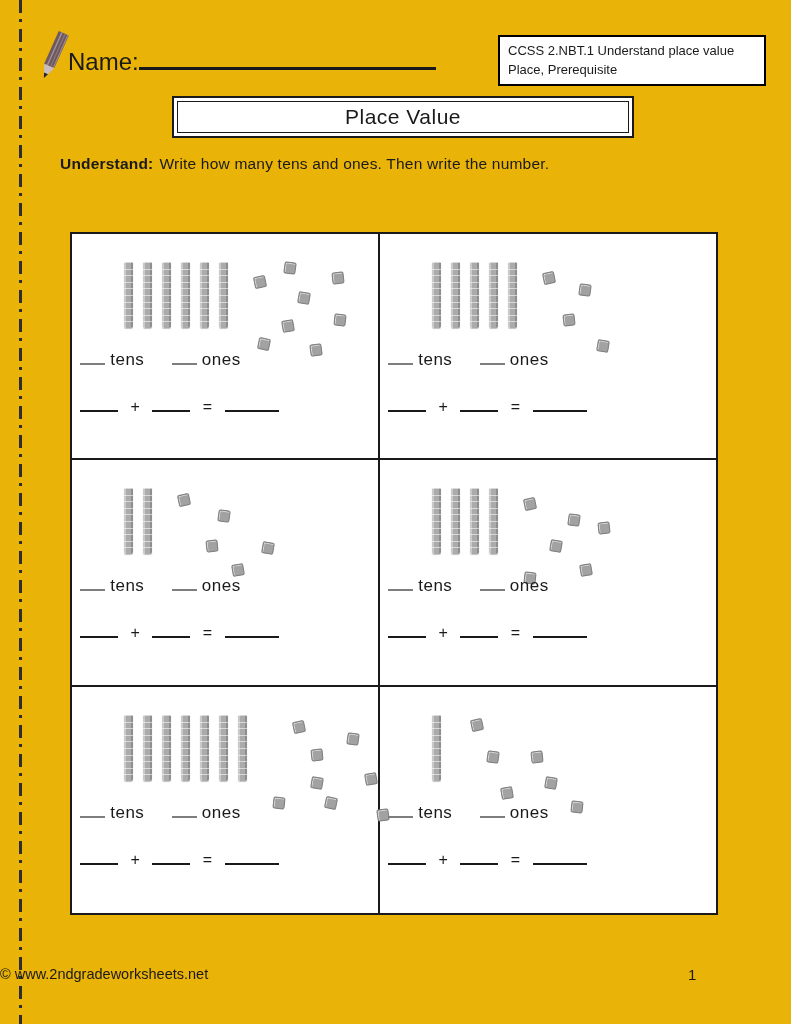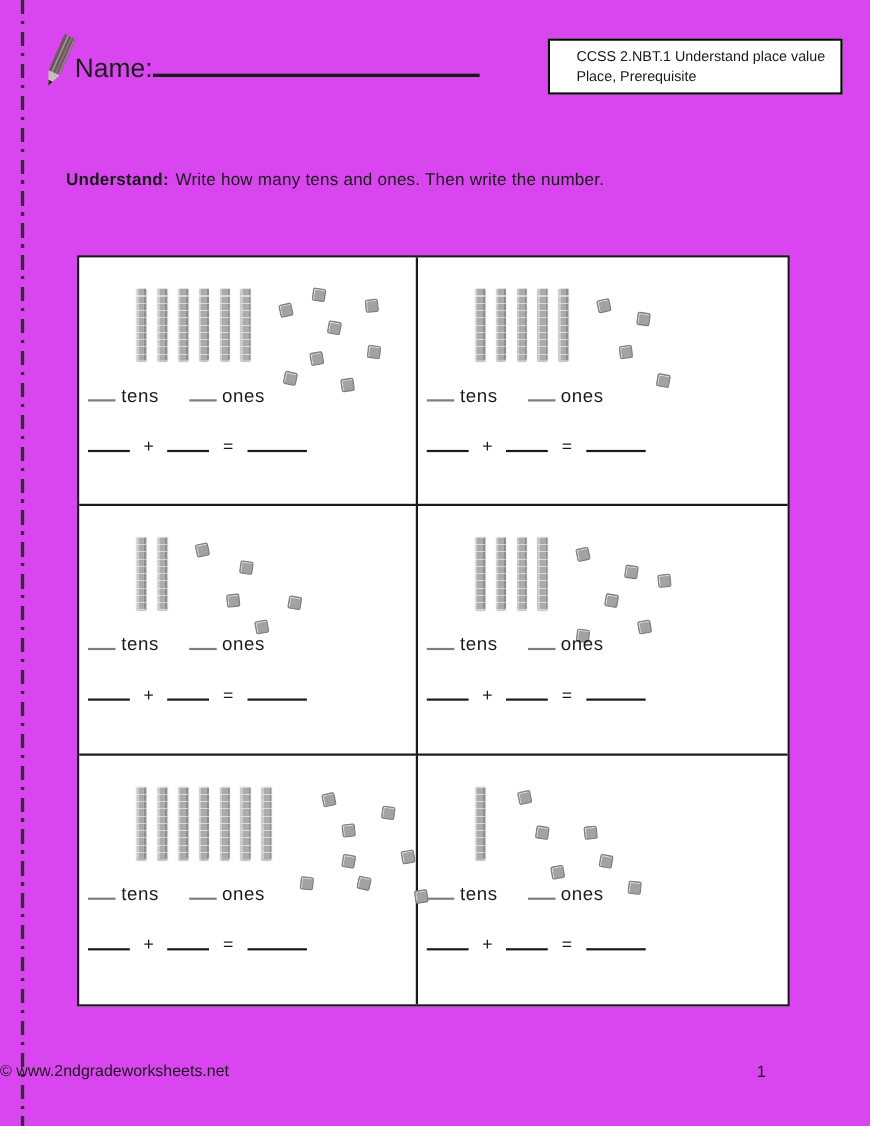--- a/index.html
+++ b/index.html
@@ -1,34 +1,34 @@
 <!DOCTYPE html>
 <html><head>
 <meta charset="utf-8">
 <style>
   * { margin:0; padding:0; box-sizing:border-box; }
   body { background:#fff; }
   .page {
-    position:relative; width:791px; height:1024px; background:#d946ef;
+    position:relative; width:791px; height:1024px; background:#eab308;
     font-family:"Liberation Sans", sans-serif; color:#1a1a1a; overflow:hidden;
   }
   .edge-line {
     position:absolute; left:19px; top:0; width:3px; height:1024px;
     background:repeating-linear-gradient(180deg,
       #2e2e2e 0px, #2e2e2e 13px,
       transparent 13px, transparent 19px,
       #2e2e2e 19px, #2e2e2e 22px,
       transparent 22px, transparent 29px);
   }
   .pencil { position:absolute; left:38px; top:28px; }
   .name-row { position:absolute; left:68px; top:46px; font-size:24px; }
   .name-blank { display:inline-block; width:297px; border-bottom:3px solid #1a1a1a; height:24px; vertical-align:baseline; }
   .ccss-box {
     position:absolute; left:498px; top:35px; width:268px; min-height:49px;
-    border:2px solid #000; padding:5px 8px 4px 24px; font-size:13px; line-height:1.45;
+    border:2px solid #000; padding:5px 8px 4px 8px; font-size:13px; line-height:1.45;
     background:#fff;
   }
   .title-box-outer {
     position:absolute; left:172px; top:96px; width:462px; height:42px;
     border:2px solid #1a1a1a; padding:3px; background:#fff;
   }
   .title-box-inner {
     width:100%; height:100%; border:1.5px solid #1a1a1a;
     display:flex; align-items:center; justify-content:center;
     font-size:21px; letter-spacing:0.5px;
@@ -91,20 +91,23 @@
 
   <div class="name-row">
     <span>Name:</span><span class="name-blank"></span>
   </div>
 
   <div class="ccss-box">
     <div>CCSS 2.NBT.1 Understand place value</div>
     <div>Place, Prerequisite</div>
   </div>
 
+  <div class="title-box-outer">
+    <div class="title-box-inner">Place Value</div>
+  </div>
 
   <div class="directions">
     <b>Understand:</b><span>Write how many tens and ones.  Then write the number.</span>
   </div>
 
   <div class="worksheet-table" id="worksheet-table">
       <div class="cell bdr-r bdr-b">
     <div class="blocks">
           <div class="rod" style="left: 0px;"></div>
           <div class="rod" style="left: 19px;"></div>

